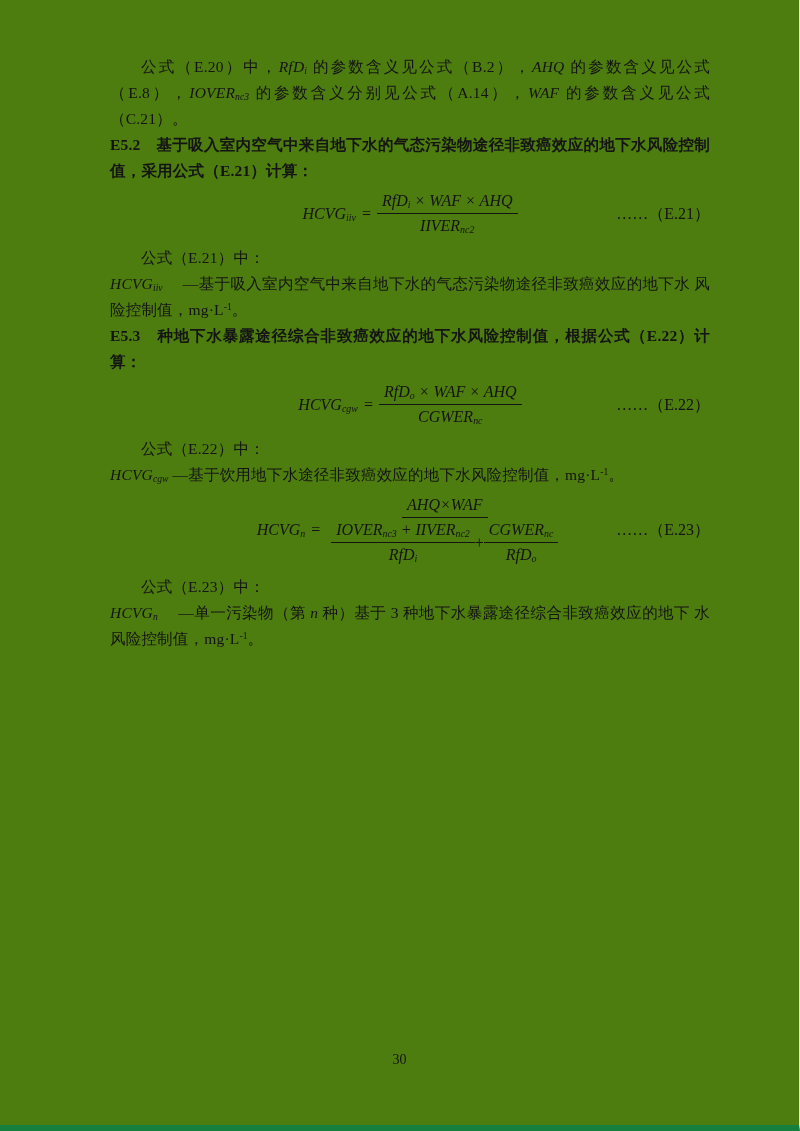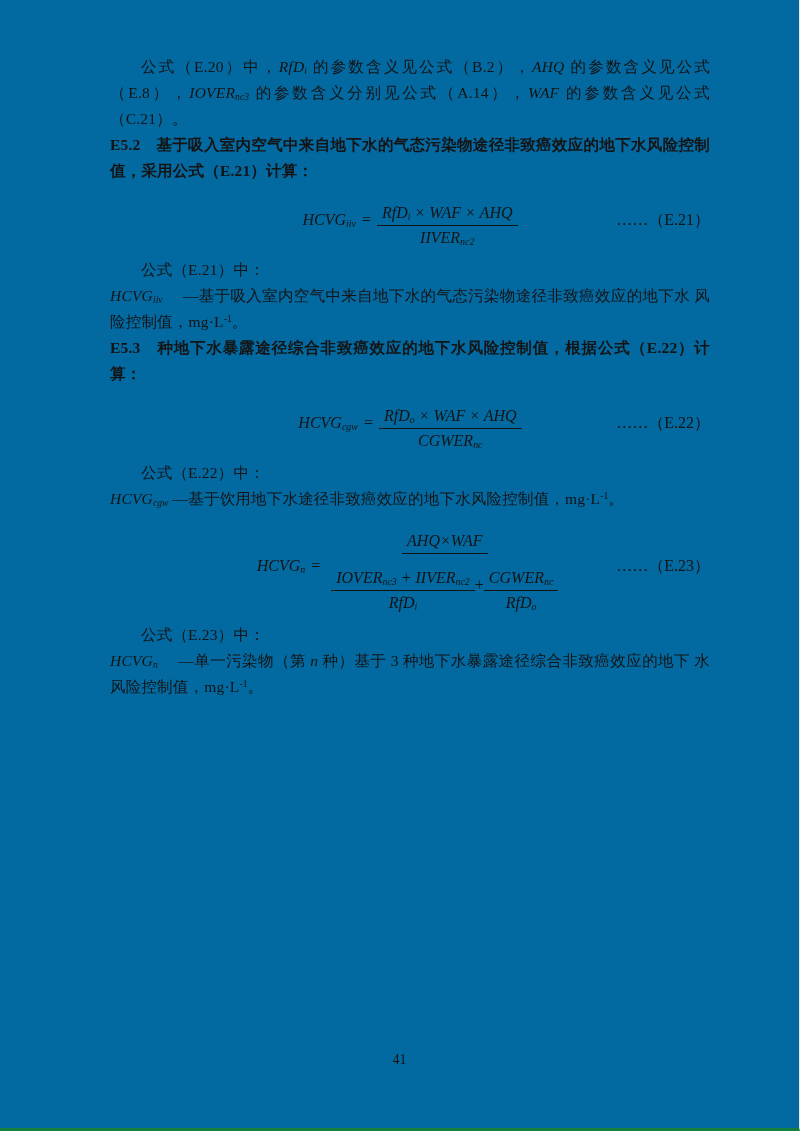--- a/index.html
+++ b/index.html
@@ -4,26 +4,26 @@
 <style>
   html, body {
     margin: 0;
     padding: 0;
     background: #ffffff;
   }
   .page {
     position: relative;
     width: 800px;
     height: 1131px;
-    background: #0369a1;
+    background: #4d7c0f;
     font-family: "Liberation Serif", "DejaVu Serif", serif;
     color: #141414;
     box-sizing: border-box;
     border-right: 1px solid #e8e8e8;
-    border-bottom: 3px solid #15803d;
+    border-bottom: 6px solid #15803d;
     overflow: hidden;
   }
   .content {
     position: absolute;
     top: 54px;
     left: 110px;
     width: 600px;
   }
   p {
     margin: 0;
@@ -67,21 +67,20 @@
   .frac {
     display: inline-flex;
     flex-direction: column;
     align-items: center;
     vertical-align: middle;
   }
   .frac > .num {
     padding: 0 5px 2px 5px;
     border-bottom: 1.2px solid #141414;
     white-space: nowrap;
-    margin-top: 12px;
   }
   .frac > .den {
     padding: 2px 5px 0 5px;
     white-space: nowrap;
   }
   .den-row {
     display: inline-flex;
     align-items: center;
   }
   .den-row .plus { font-style: normal; }
@@ -169,14 +168,14 @@
       </span>
       <span class="eqno">……（E.23）</span>
     </div>
 
     <div class="spacer-s"></div>
     <p class="indent">公式（E.23）中：</p>
     <p><i>HCVG</i><sub>n</sub>　 —单一污染物（第 <i>n</i> 种）基于 3 种地下水暴露途径综合非致癌效应的地下 水风险控制值，mg·L<sup>-1</sup>。</p>
 
   </div>
 
-  <div class="page-number">41</div>
+  <div class="page-number">30</div>
 </div>
 
 </body></html>

